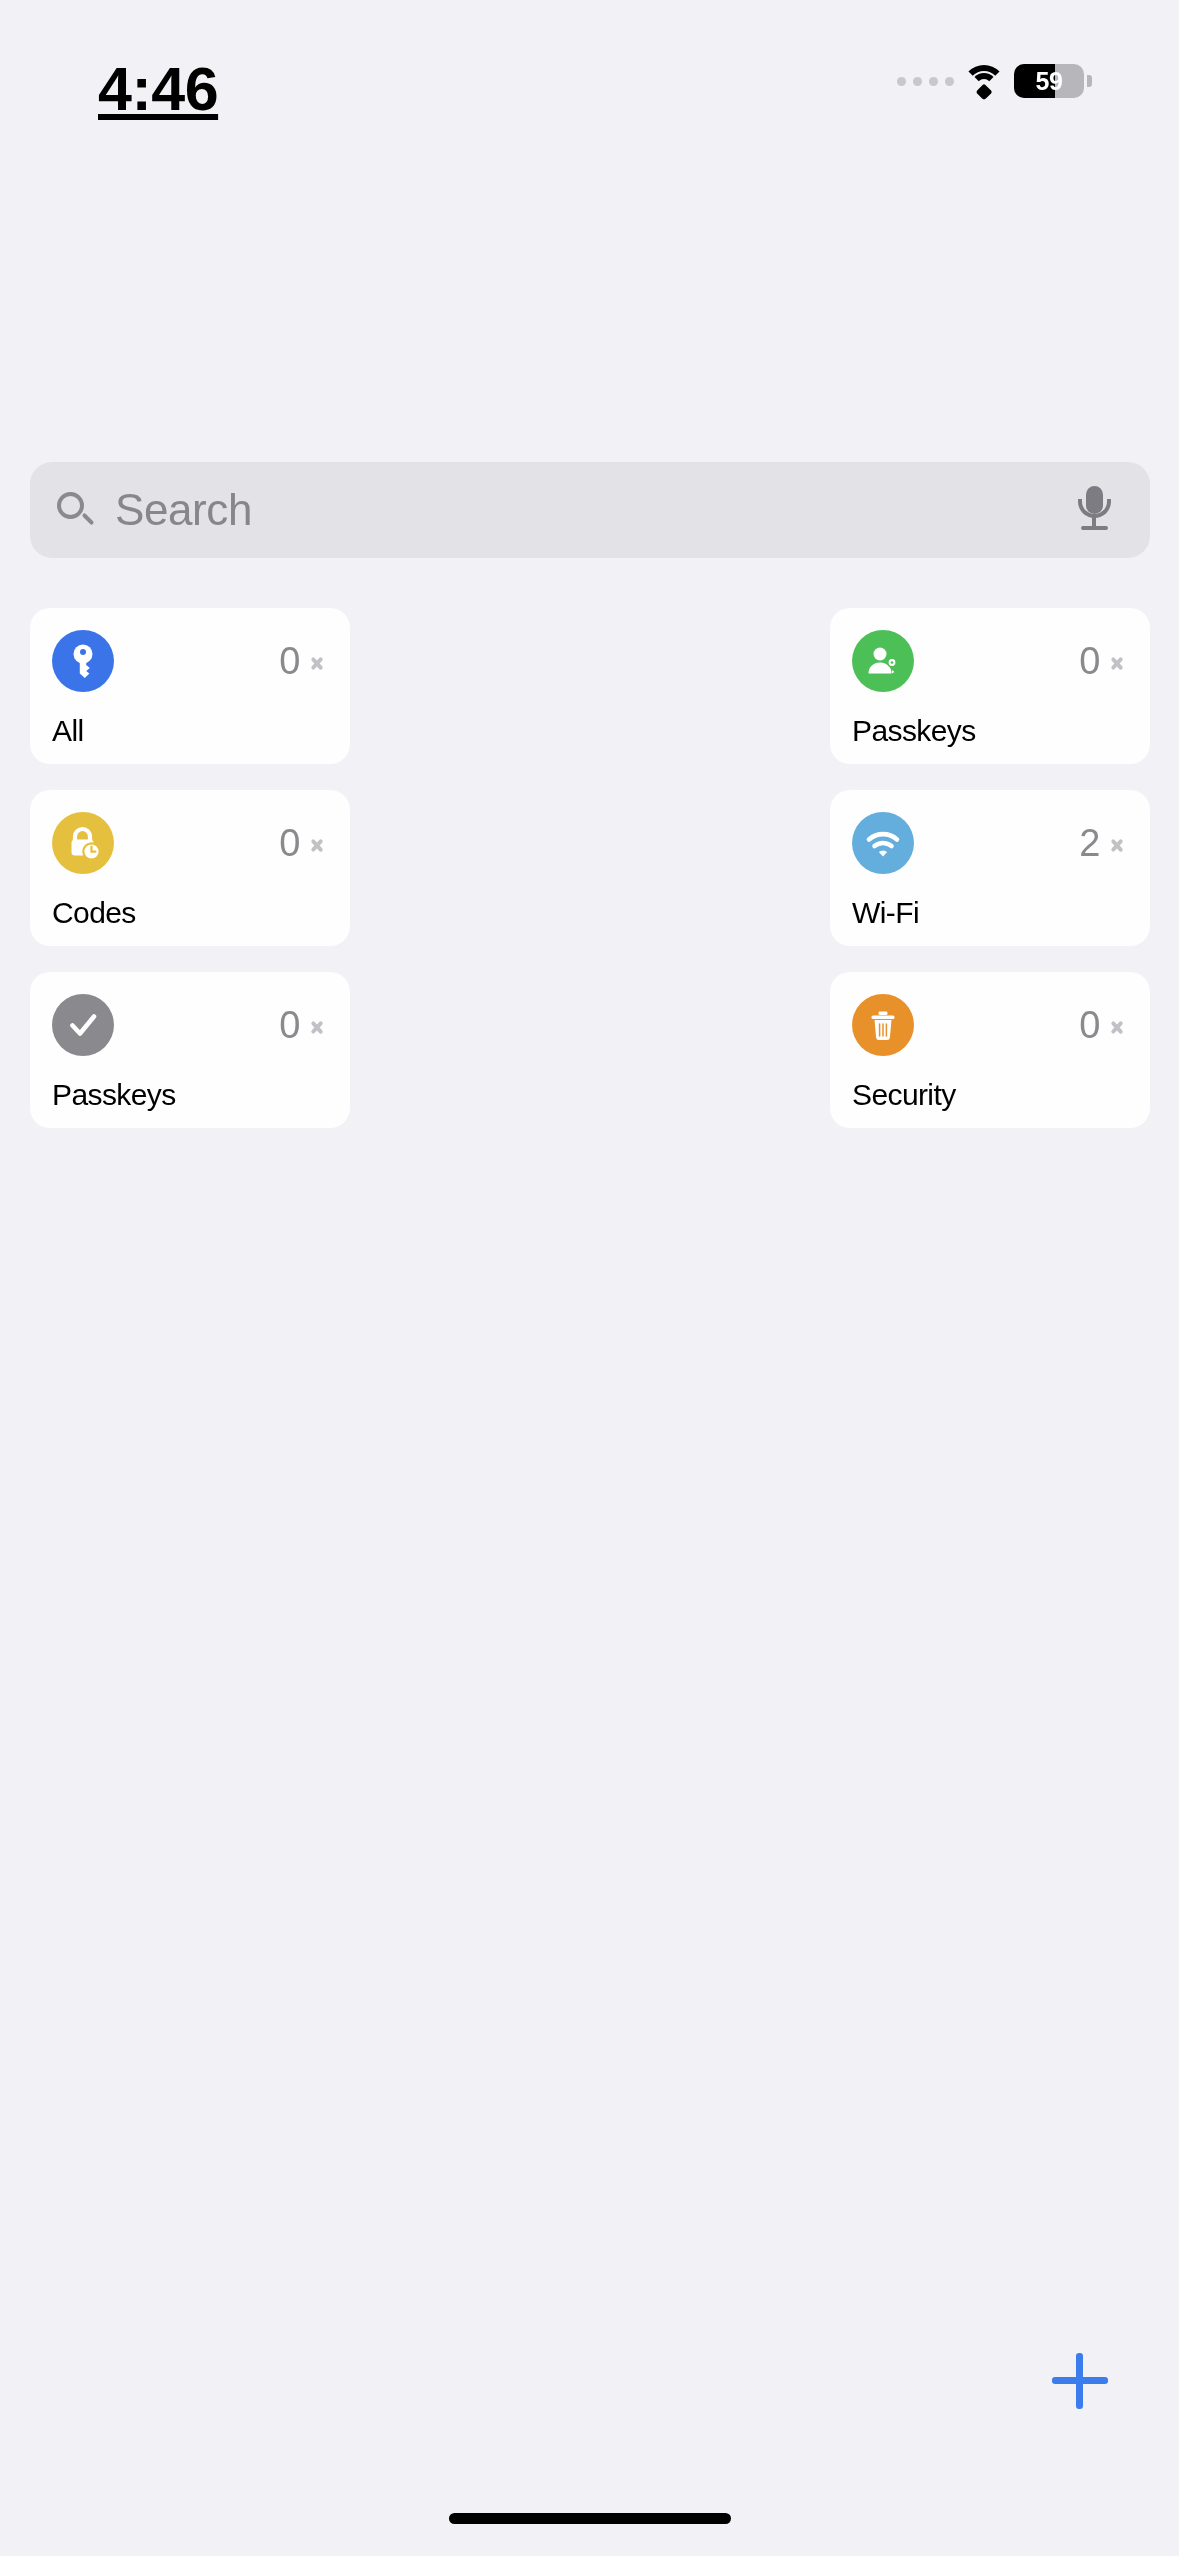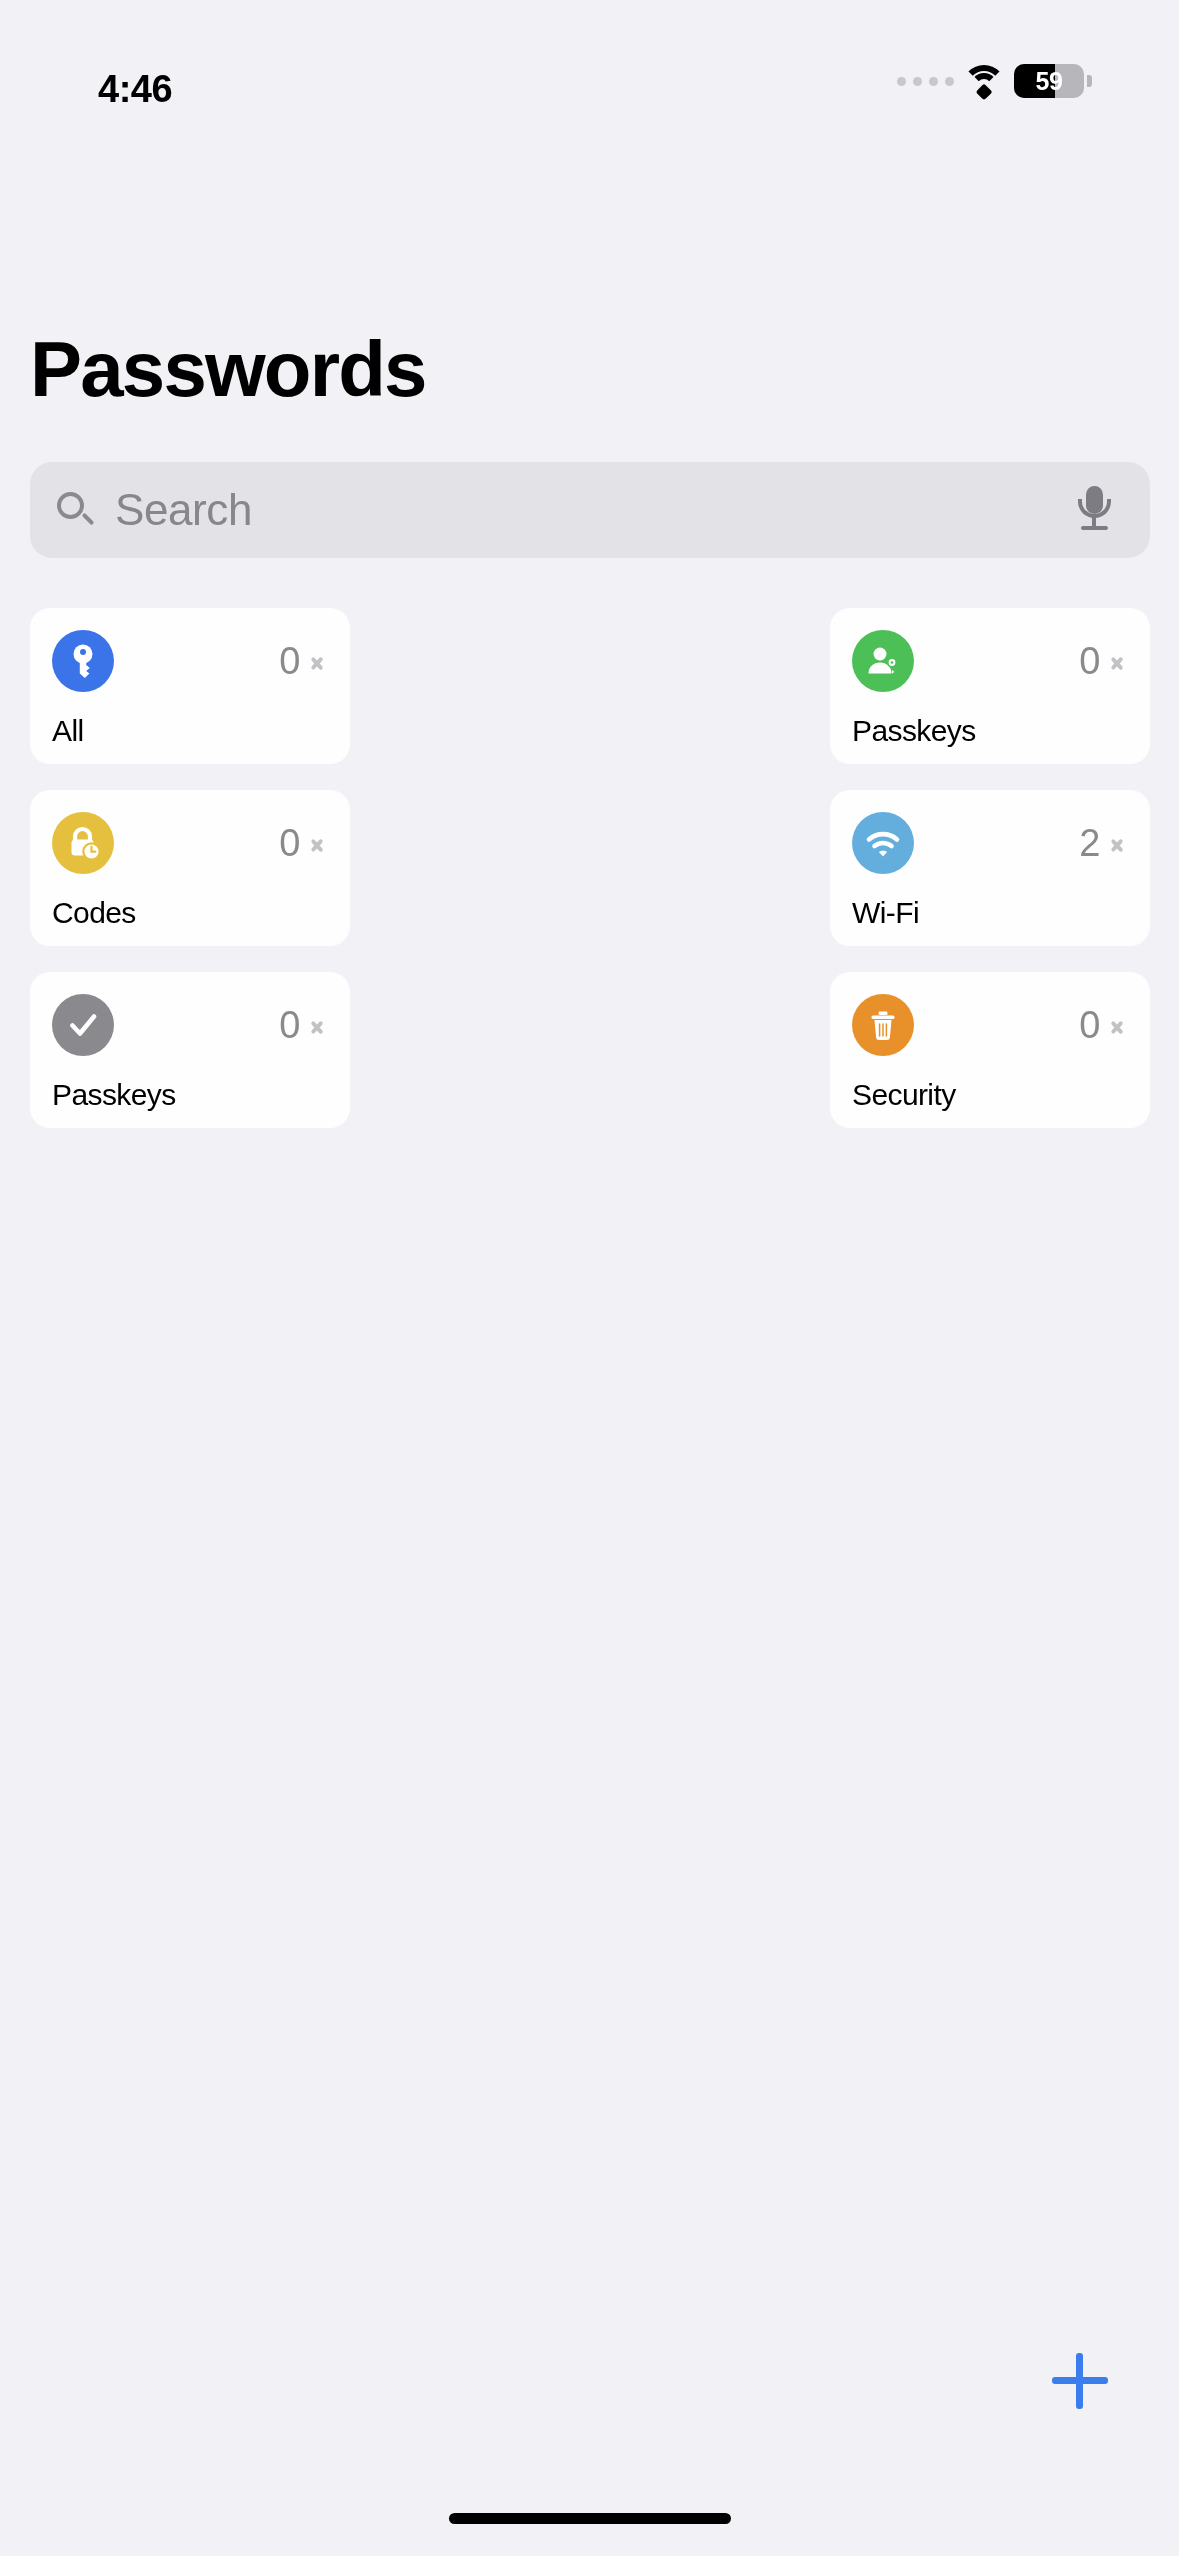--- a/index.html
+++ b/index.html
@@ -12,22 +12,22 @@
   }
   .screen { position:relative; width:1179px; height:2556px; background:#f2f1f6; }
 
   
   .status-bar {
     position:absolute; top:0; left:0; width:1179px; height:140px;
     display:flex; align-items:center; justify-content:space-between;
     padding:0 95px 0 98px;
   }
   .status-time {
-    font-size:38px; font-weight:700; color:#000;
-    letter-spacing:-0.5px; margin-top:38px;
+    font-size:61px; font-weight:700; color:#000;
+    letter-spacing:-0.5px; margin-top:38px;text-decoration:underline;
   }
   .status-right { display:flex; align-items:center; gap:8px; margin-top:22px; }
   .sig-dots { display:flex; gap:7px; align-items:center; }
   .sig-dots i { display:block; width:9px; height:9px; border-radius:50%; background:#c7c7cc; }
   .wifi-glyph { position:relative; width:44px; height:33px; }
   .wifi-glyph .arc {
     position:absolute; left:50%; border:6px solid #000; border-bottom-color:transparent;
     border-left-color:transparent; border-right-color:transparent; border-radius:50%;
     transform:translateX(-50%);
   }
@@ -167,21 +167,20 @@
       <div class="battery">
         <div class="battery-body">
           <div class="battery-fill" id="battery-fill" style="width: 59%;"></div>
         </div>
         <div class="battery-pct">59</div>
         <div class="battery-cap"></div>
       </div>
     </div>
   </div>
 
-  <h1 class="page-title">Passwords</h1>
 
   <div class="search-bar">
     <span class="search-icon">
       <span class="ring"></span>
         <span class="handle"></span>
     </span>
     <span class="search-placeholder">Search</span>
     <span class="mic-icon">
       <span class="cap"></span>
         <span class="cradle"></span>

